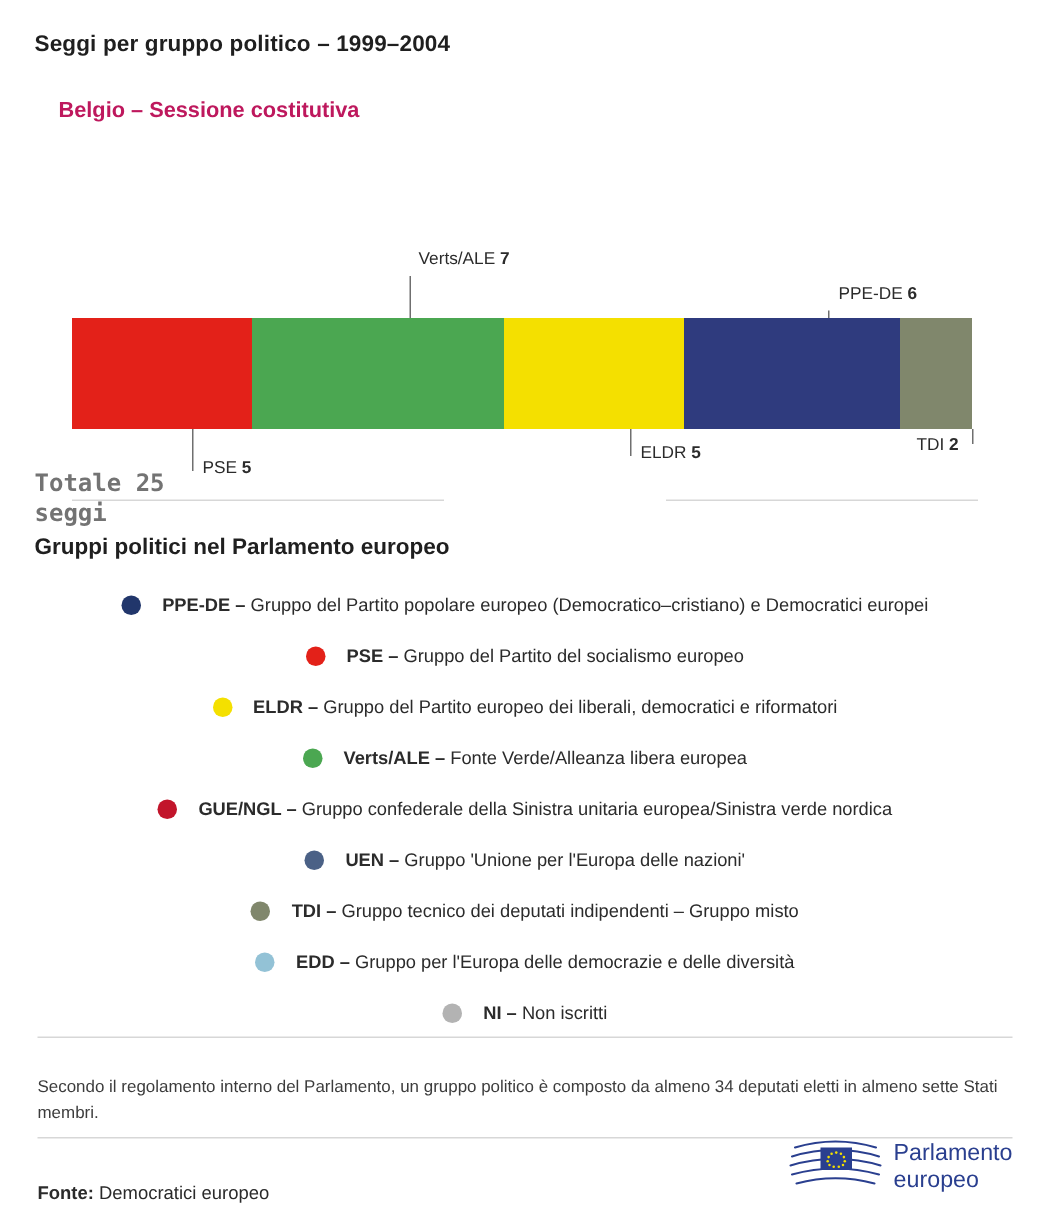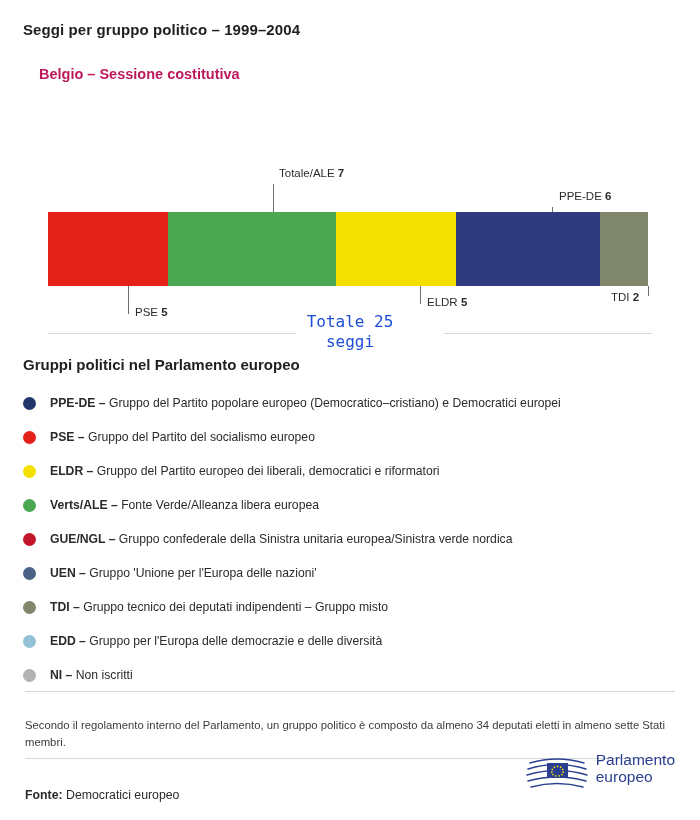--- a/index.html
+++ b/index.html
@@ -89,42 +89,43 @@
     height: 1px;
     background: #d7d7d7;
   }
   .total-line.left { left: 25px; width: 248px; }
   .total-line.right { right: 25px; width: 208px; }
   .total-text {
     position: absolute;
     left: 0;
     right: 0;
     top: 0;
-    text-align: center;
     font-family: "DejaVu Sans Mono", monospace;
     font-size: 16px;
-    color: #1d4ed8;
+    color: #737373;
     line-height: 1.28;
+    font-weight: bold;
   }
 
   
   .legend-title {
     font-size: 15px;
     font-weight: bold;
     color: #1f1f1f;
     margin: 0;
     padding-top: 2px;
   }
   .legend {
     margin-top: 13px;
   }
   .legend-row {
     display: flex;
     align-items: center;
     height: 34px;
+    justify-content: center;
   }
   .dot {
     width: 13px;
     height: 13px;
     border-radius: 50%;
     flex: 0 0 13px;
     margin-right: 14px;
   }
   .legend-text {
     font-size: 12.2px;
@@ -155,21 +156,21 @@
     font-size: 12.3px;
     color: #2b2b2b;
   }
   .source b { font-weight: bold; }
 
   .ep-logo {
     position: absolute;
     right: 25px;
     bottom: 25px;
     display: flex;
-    align-items: flex-start;
+    align-items: flex-end;
     height: 44px;
   }
   .ep-mark {
     width: 62px;
     height: 42px;
     margin-right: 8px;
   }
   .ep-name {
     font-size: 15.5px;
     color: #2a3f8f;
@@ -181,21 +182,21 @@
 <body>
 
 <div class="page">
 
   <h1 class="title">Seggi per gruppo politico – 1999–2004</h1>
   <h2 class="subtitle">Belgio – Sessione costitutiva</h2>
 
   <div class="chart-area">
 
     <div class="callout" style="left:256px; top:34px;">
-      <span class="nm">Totale/ALE</span>
+      <span class="nm">Verts/ALE</span>
       <span class="val">7</span>
     </div>
     <div class="tick" style="left:250px; top:50px; height:28px;"></div>
 
     <div class="callout" style="left:536px; top:57px;">
       <span class="nm">PPE-DE</span>
       <span class="val">6</span>
     </div>
     <div class="tick" style="left:529px; top:73px; height:25px;"></div>
 

